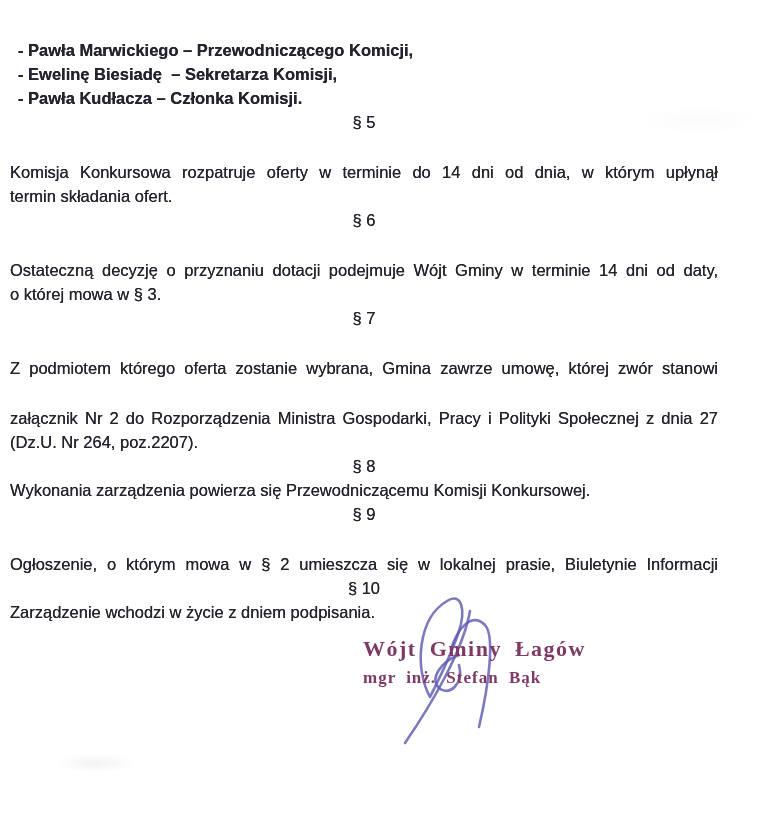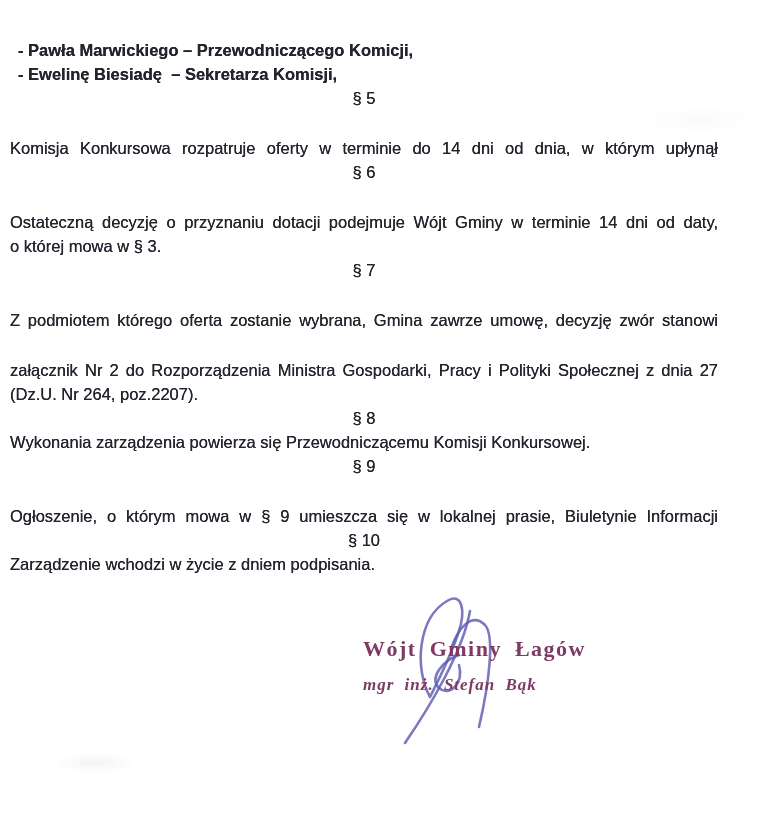--- a/index.html
+++ b/index.html
@@ -38,24 +38,23 @@
     font-family: "Liberation Serif", serif;
   }
   .stamp-title {
     font-size: 22px;
     font-weight: bold;
     letter-spacing: 1.5px;
     word-spacing: 6px;
     white-space: pre;
   }
   .stamp-name {
-    margin-top: 13px;
+    margin-top: 6px;
     font-size: 17px;
     font-weight: bold;
-    font-style: italic;
     letter-spacing: 1px;
     word-spacing: 5px;
     white-space: pre;
   }
   .sig-svg {
     position: absolute;
     left: 390px; top: 585px;
     width: 120px; height: 170px;
     overflow: visible;
   }
@@ -68,33 +67,35 @@
   }
 </style>
 </head>
 <body>
 
 <div class="page">
 
   <div class="doc">
       <div class="line list">- Pawła Marwickiego – Przewodniczącego Komicji,</div>
       <div class="line list">- Ewelinę Biesiadę  – Sekretarza Komisji,</div>
+      <div class="line list">- Pawła Kudłacza – Członka Komisji.</div>
       <div class="heading">§ 5</div>
       <div class="line para just">Komisja Konkursowa rozpatruje oferty w terminie do 14 dni od dnia, w którym upłynął</div>
+      <div class="line para">termin składania ofert.</div>
       <div class="heading">§ 6</div>
       <div class="line para just">Ostateczną decyzję o przyznaniu dotacji podejmuje Wójt Gminy w terminie 14 dni od daty,</div>
       <div class="line para">o której mowa w § 3.</div>
       <div class="heading">§ 7</div>
-      <div class="line para just">Z podmiotem którego oferta zostanie wybrana, Gmina zawrze umowę, decyzję zwór stanowi</div>
+      <div class="line para just">Z podmiotem którego oferta zostanie wybrana, Gmina zawrze umowę, której zwór stanowi</div>
       <div class="line para just">załącznik Nr 2 do Rozporządzenia Ministra Gospodarki, Pracy i Polityki Społecznej z dnia 27</div>
       <div class="line para">(Dz.U. Nr 264, poz.2207).</div>
       <div class="heading">§ 8</div>
       <div class="line para">Wykonania zarządzenia powierza się Przewodniczącemu Komisji Konkursowej.</div>
       <div class="heading">§ 9</div>
-      <div class="line para just">Ogłoszenie, o którym mowa w § 9 umieszcza się w lokalnej prasie, Biuletynie Informacji</div>
+      <div class="line para just">Ogłoszenie, o którym mowa w § 2 umieszcza się w lokalnej prasie, Biuletynie Informacji</div>
       <div class="heading">§ 10</div>
       <div class="line para">Zarządzenie wchodzi w życie z dniem podpisania.</div>
     </div>
 
   <svg class="sig-svg" viewBox="390 585 120 170" xmlns="http://www.w3.org/2000/svg">
     <path d="M 430 697 C 414 668 418 618 447 601 C 461 592 467 609 458 634 C 449 660 438 681 430 697" stroke="#5f5cb2"></path>
     <path d="M 451 649 C 457 630 471 611 485 625 C 495 636 489 684 479 727" stroke="#5f5cb2"></path>
     <path d="M 470 611 C 463 651 431 705 405 743" stroke="#5f5cb2"></path>
     <path d="M 459 655 C 442 661 429 678 439 688 C 449 697 464 684 459 665" stroke="#5f5cb2"></path>
   </svg>

